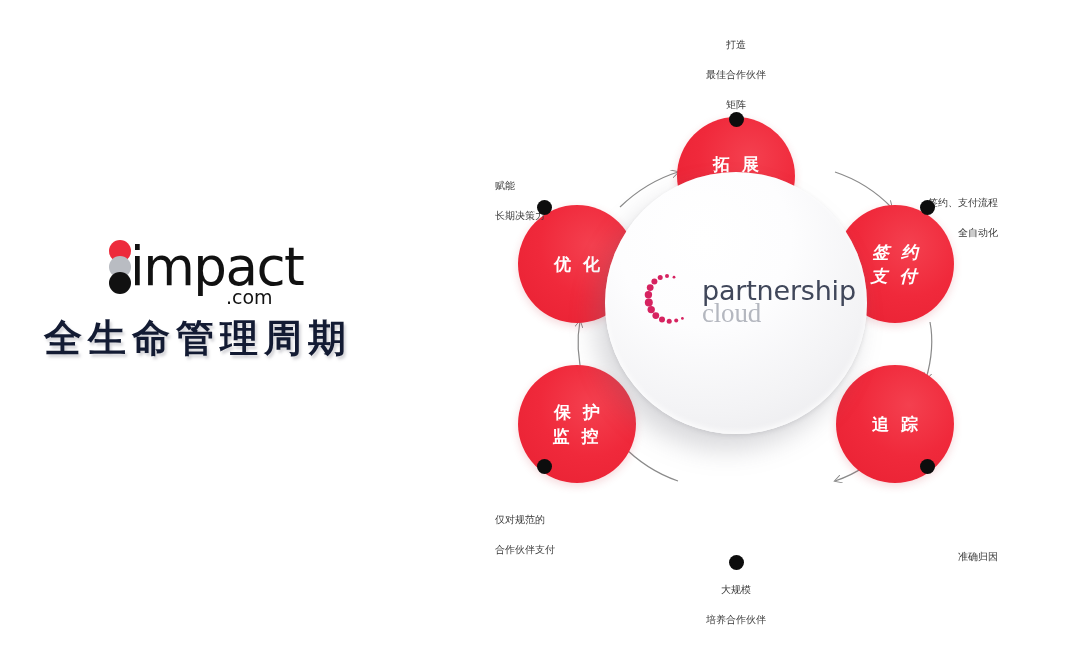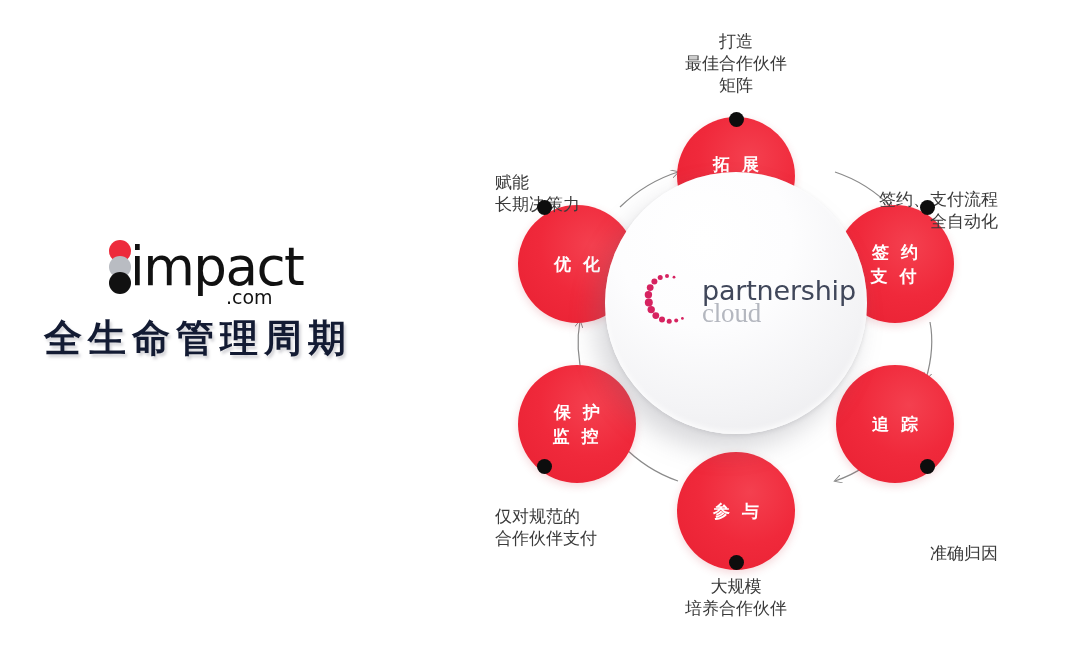--- a/index.html
+++ b/index.html
@@ -157,23 +157,23 @@
     font-size: 27px;
     color: #b4b7bf;
     letter-spacing: -0.2px;
     line-height: 23px;
     font-family: Liberation Serif, serif;
   }
 
   
   .caption {
     position: absolute;
-    font-size: 17px;
+    font-size: 10px;
     color: #3a3a3a;
-    line-height: 22px;
+    line-height: 30px;
     white-space: pre-line;
     font-family: "DejaVu Sans", "Liberation Sans", sans-serif;
   }
   .cap-center { text-align: center; }
   .cap-left   { text-align: left; }
   .cap-right  { text-align: right; margin-top: 47px; }
 </style>
 </head>
 <body>
 
@@ -209,29 +209,26 @@
         <path d="M 441 443 Q 418 470 385 481"></path>
         <path d="M 228 481 Q 196 470 171 444"></path>
         <path d="M 133 379 Q 125 348 130 321"></path>
       </g>
     </svg>
 
     <div class="bubble" style="left:227px; top:117px;">
       <div class="bubble-label">拓 展
 招 募</div>
     </div>
-    <div class="bubble" style="left:386px; top:205px;">
+    <div class="bubble" style="left:386px; top:205px;font-style:italic;">
       <div class="bubble-label">签 约
 支 付</div>
     </div>
     <div class="bubble" style="left:386px; top:365px;">
       <div class="bubble-label">追 踪</div>
-    </div>
-    <div class="bubble" style="left:227px; top:452px;">
-      <div class="bubble-label">参 与</div>
     </div>
     <div class="bubble" style="left:68px; top:365px;">
       <div class="bubble-label">保 护
 监 控</div>
     </div>
     <div class="bubble" style="left:68px; top:205px;">
       <div class="bubble-label">优 化</div>
     </div>
 
     <div class="node-dot" style="left:279px; top:112px;"></div>

